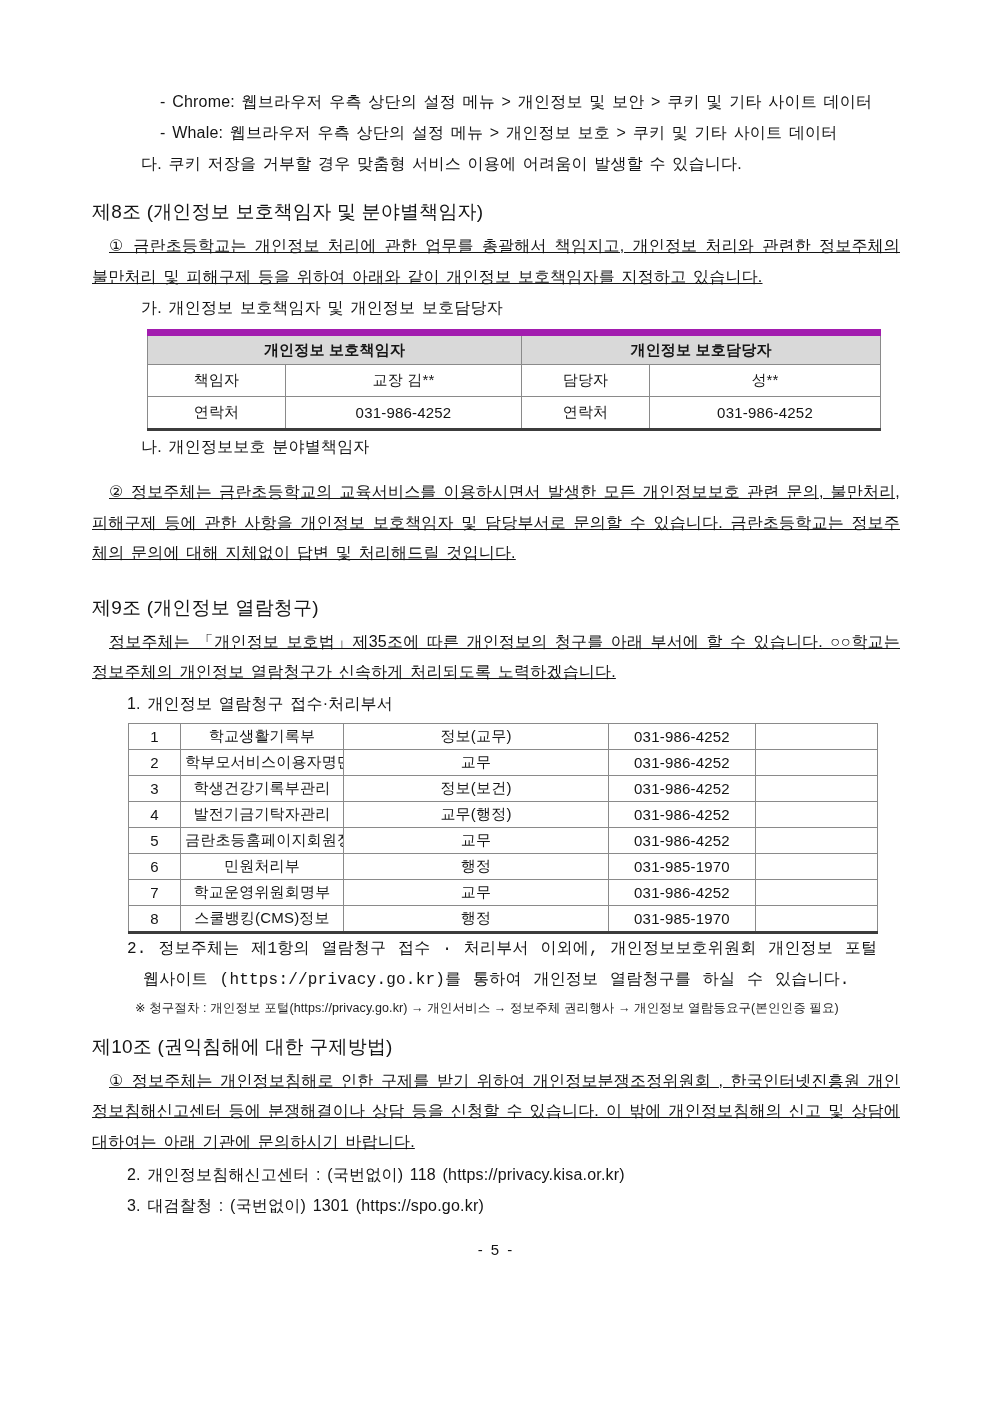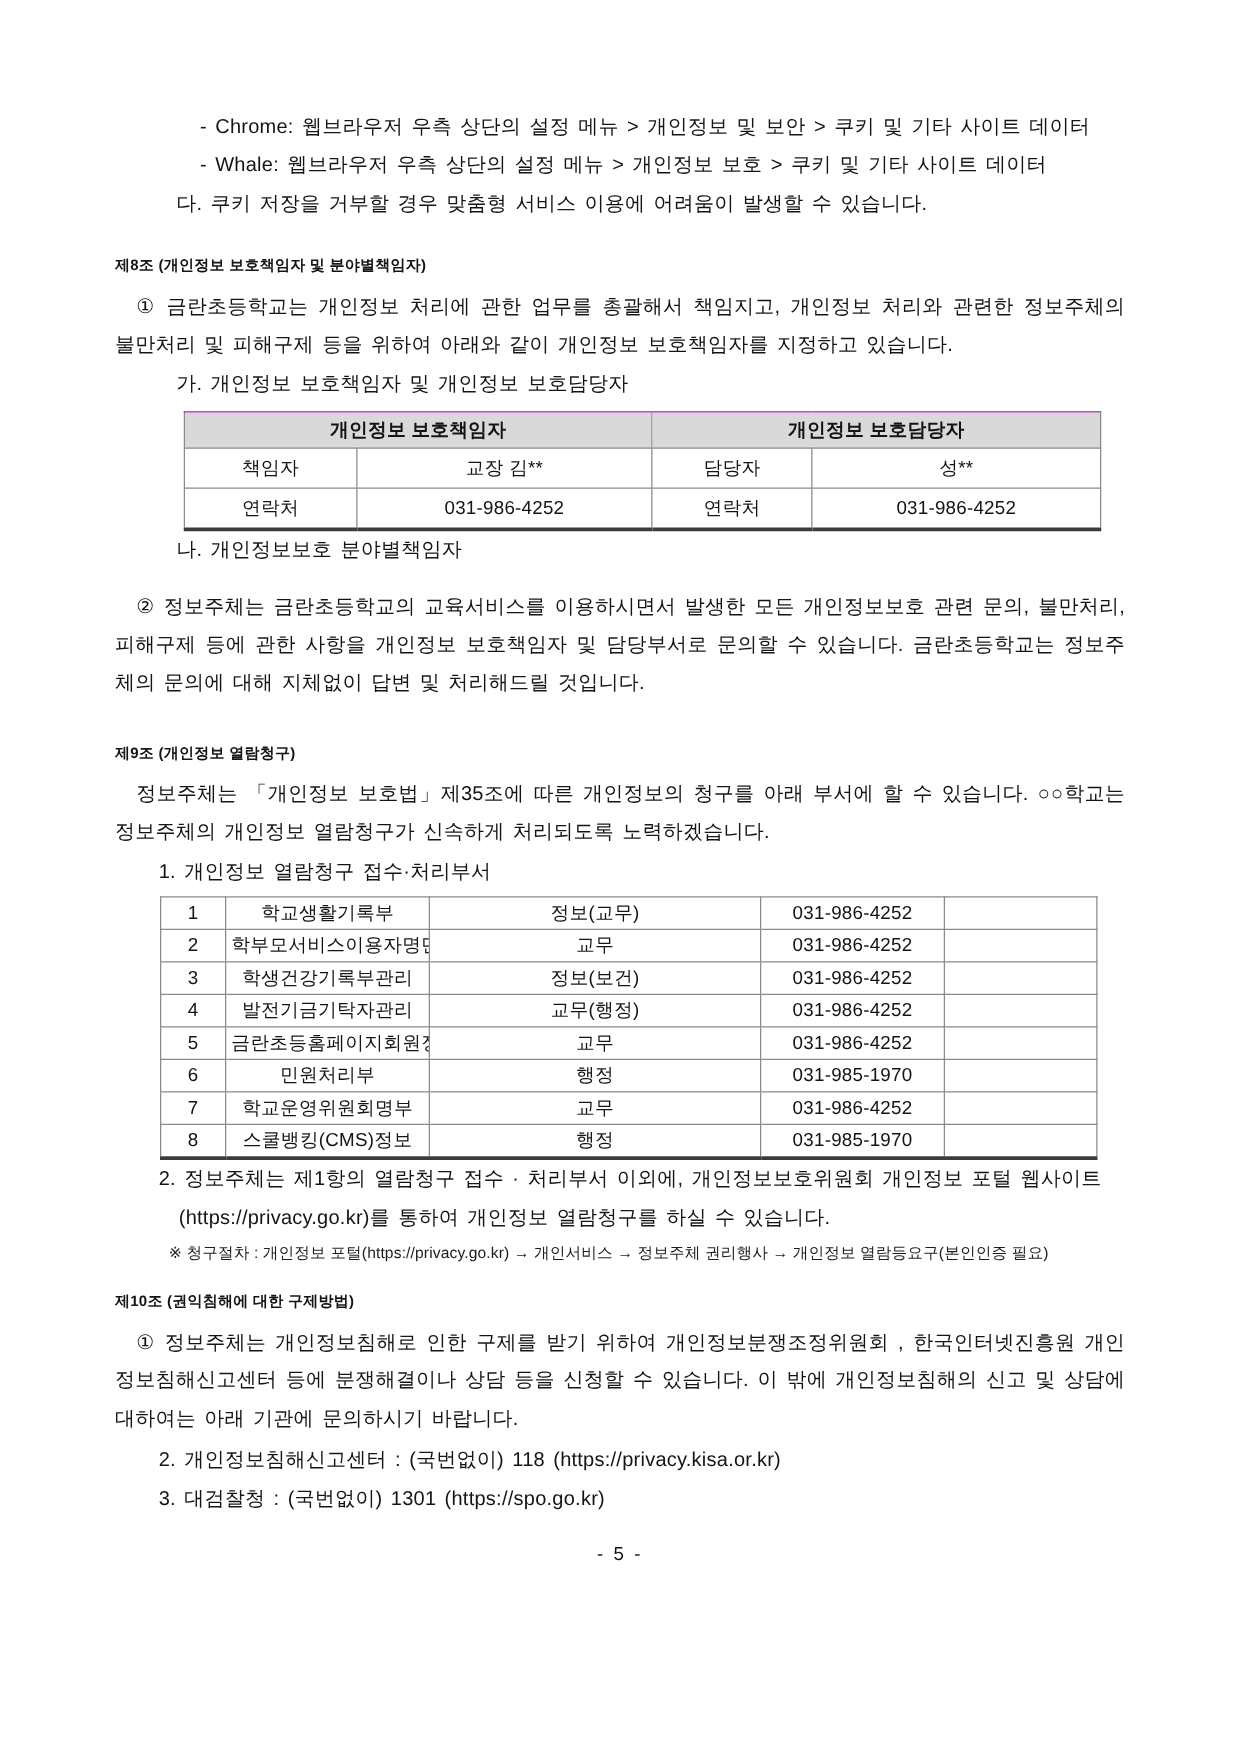--- a/index.html
+++ b/index.html
@@ -28,29 +28,30 @@
     white-space: nowrap;
   }
   .para {
     margin: 0;
     font-size: 16px;
     line-height: 30.5px;
     letter-spacing: 0.2px;
     word-spacing: 2px;
     text-align: justify;
     text-indent: 17px;
+    text-decoration: underline;
   }
   .indent-browser { padding-left: 68px; }
   .indent-da { padding-left: 49px; }
   .indent-ga { padding-left: 49px; }
   .indent-num { padding-left: 35px; }
   .heading {
     margin: 0;
-    font-size: 12px;
-    font-weight: bold;
+    font-size: 19px;
+    font-weight: normal;
     line-height: 30px;
     letter-spacing: 0.2px;
   }
   .h8  { margin-top: 18px; margin-bottom: 4px; }
   .h9  { margin-top: 24px; margin-bottom: 4px; }
   .h10 { margin-top: 13px; margin-bottom: 4px; }
   table.tbl {
     border-collapse: collapse;
     table-layout: fixed;
     font-size: 15px;
@@ -61,34 +62,34 @@
     text-align: center;
     vertical-align: middle;
     padding: 0 4px;
     overflow: hidden;
     white-space: nowrap;
   }
   table.tbl th {
     background: #d9d9d9;
     font-weight: bold;
   }
-  table.tbl tr:first-child th { border-top: 1px solid #a21caf; }
+  table.tbl tr:first-child th { border-top: 7px solid #a21caf; }
   table.tbl tr:last-child td  { border-bottom: 3px solid #3c3c3c; }
   .tbl1 { margin: 6px 0 0 55px; width: 733px; }
   .tbl1 th { height: 28px; }
   .tbl1 td { height: 31px; }
   .tbl2 { margin: 5px 0 0 50px; width: 736px; }
   .tbl2 th { height: 26px; }
   .tbl2 td { height: 26px; }
   .tbl3 { margin: 4px 0 0 36px; width: 749px; }
   .tbl3 th { height: 25px; }
   .tbl3 td { height: 25px; }
   .gap-na { }
   .gap-p2 { margin-top: 15px; }
-  .gap-item2 { margin-top: 11px; }
+  .gap-item2 { margin-top: 11px; font-family: Liberation Mono, monospace; }
   .hang {
     margin: 0;
     padding-left: 51px;
     text-indent: -16px;
     font-size: 16px;
     line-height: 31px;
     letter-spacing: 0.2px;
     word-spacing: 2px;
     max-width: 790px;
   }

